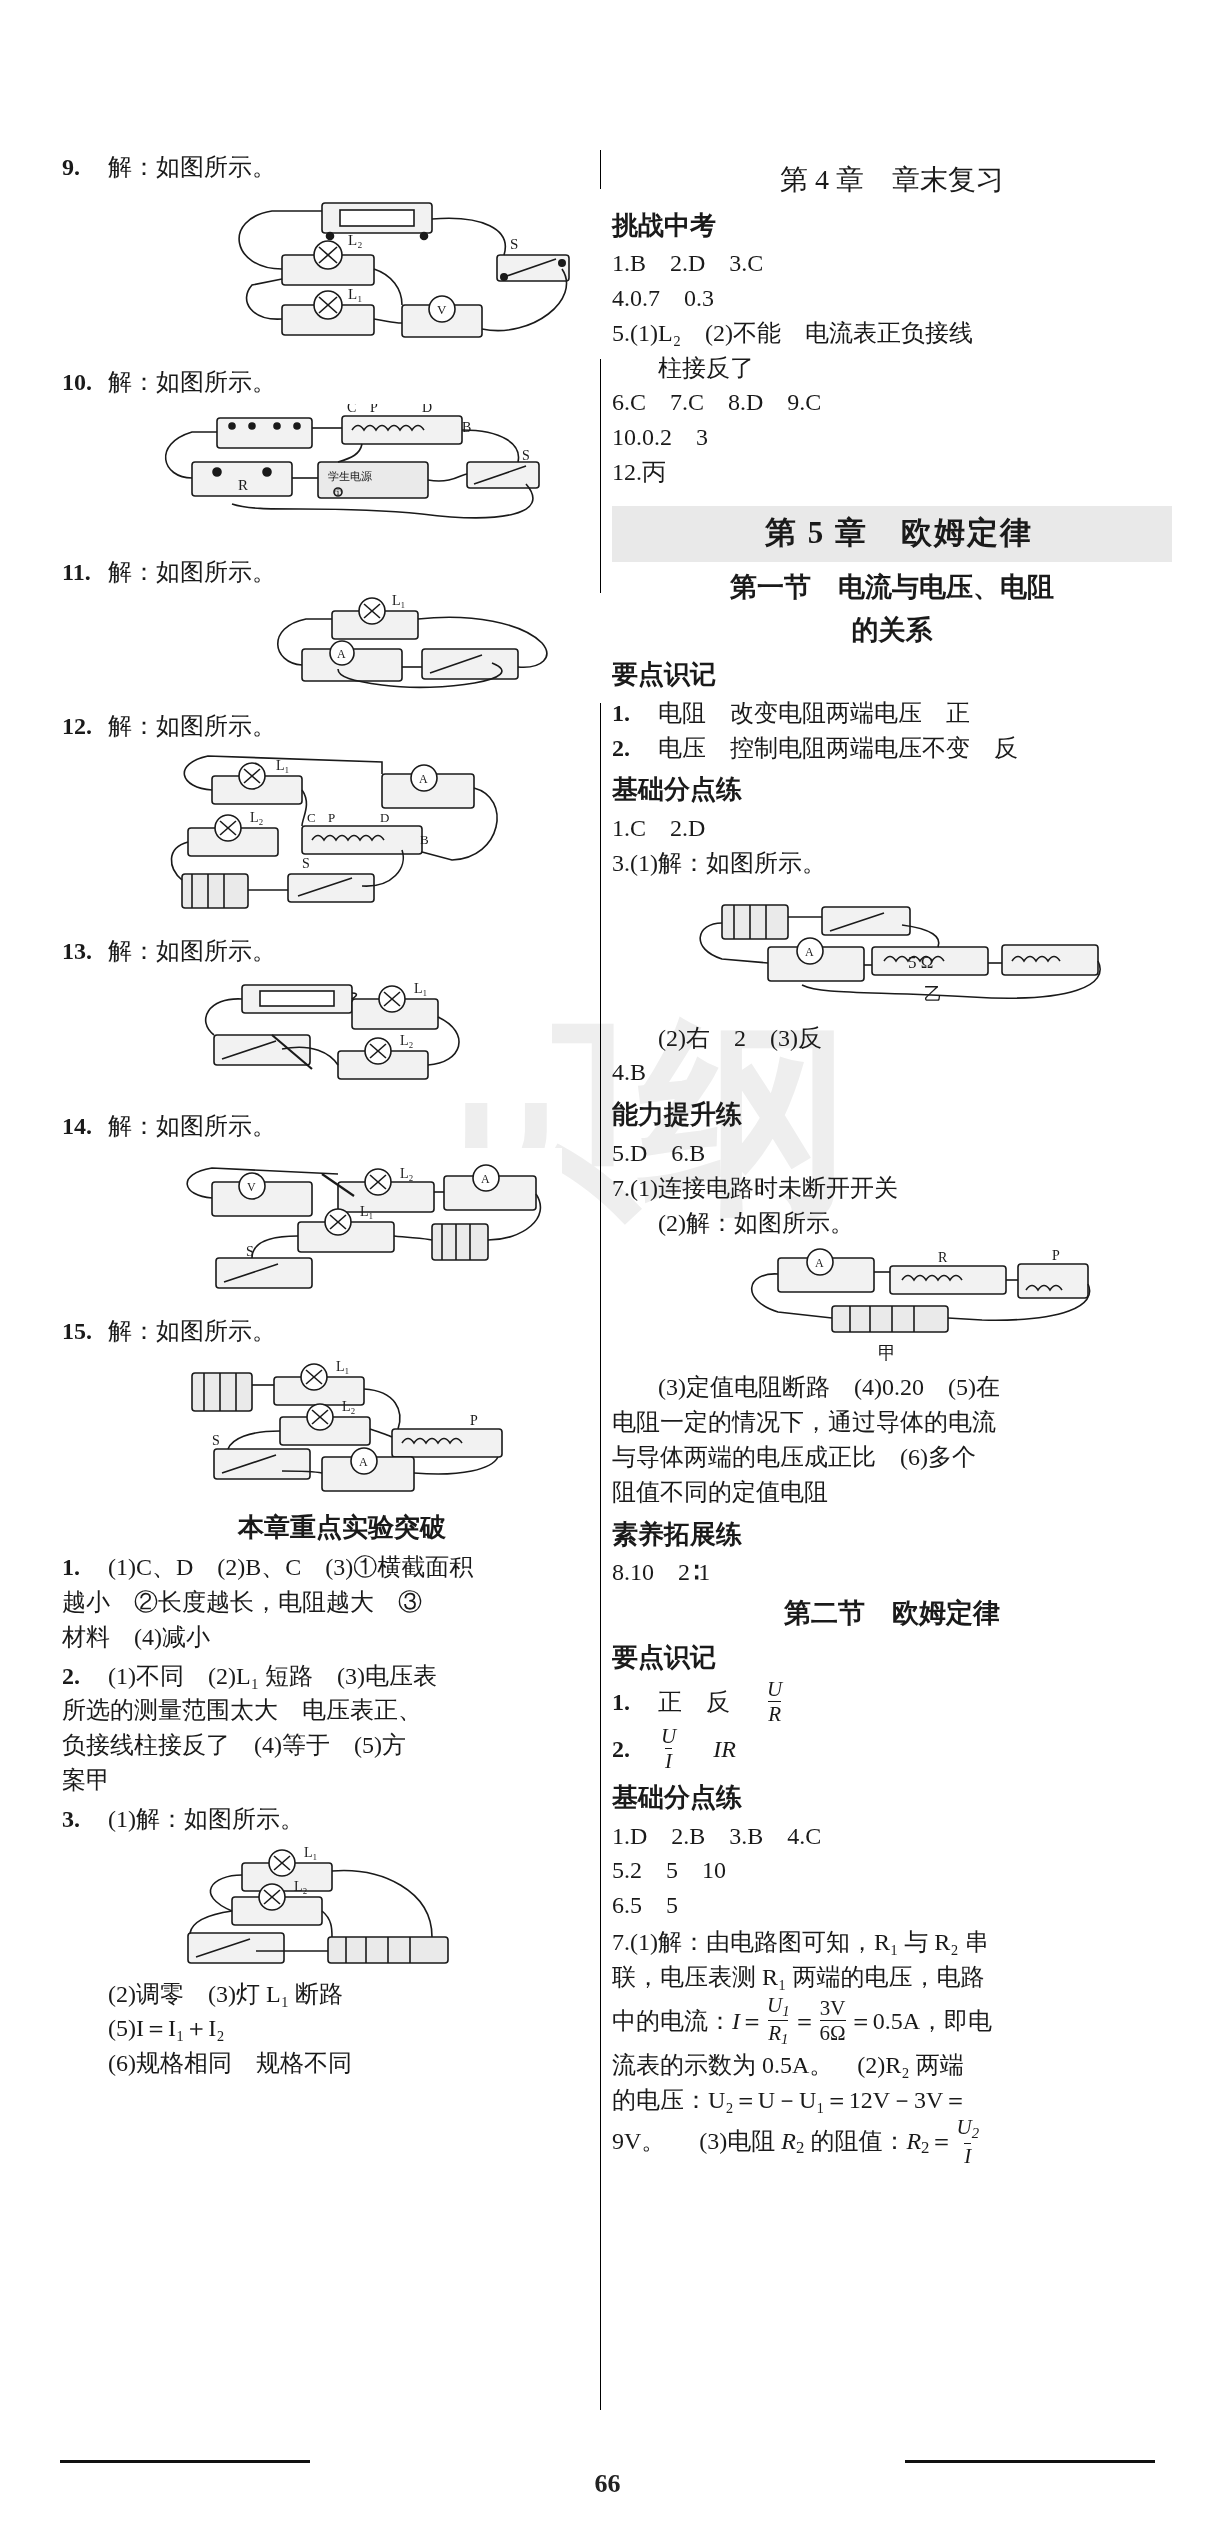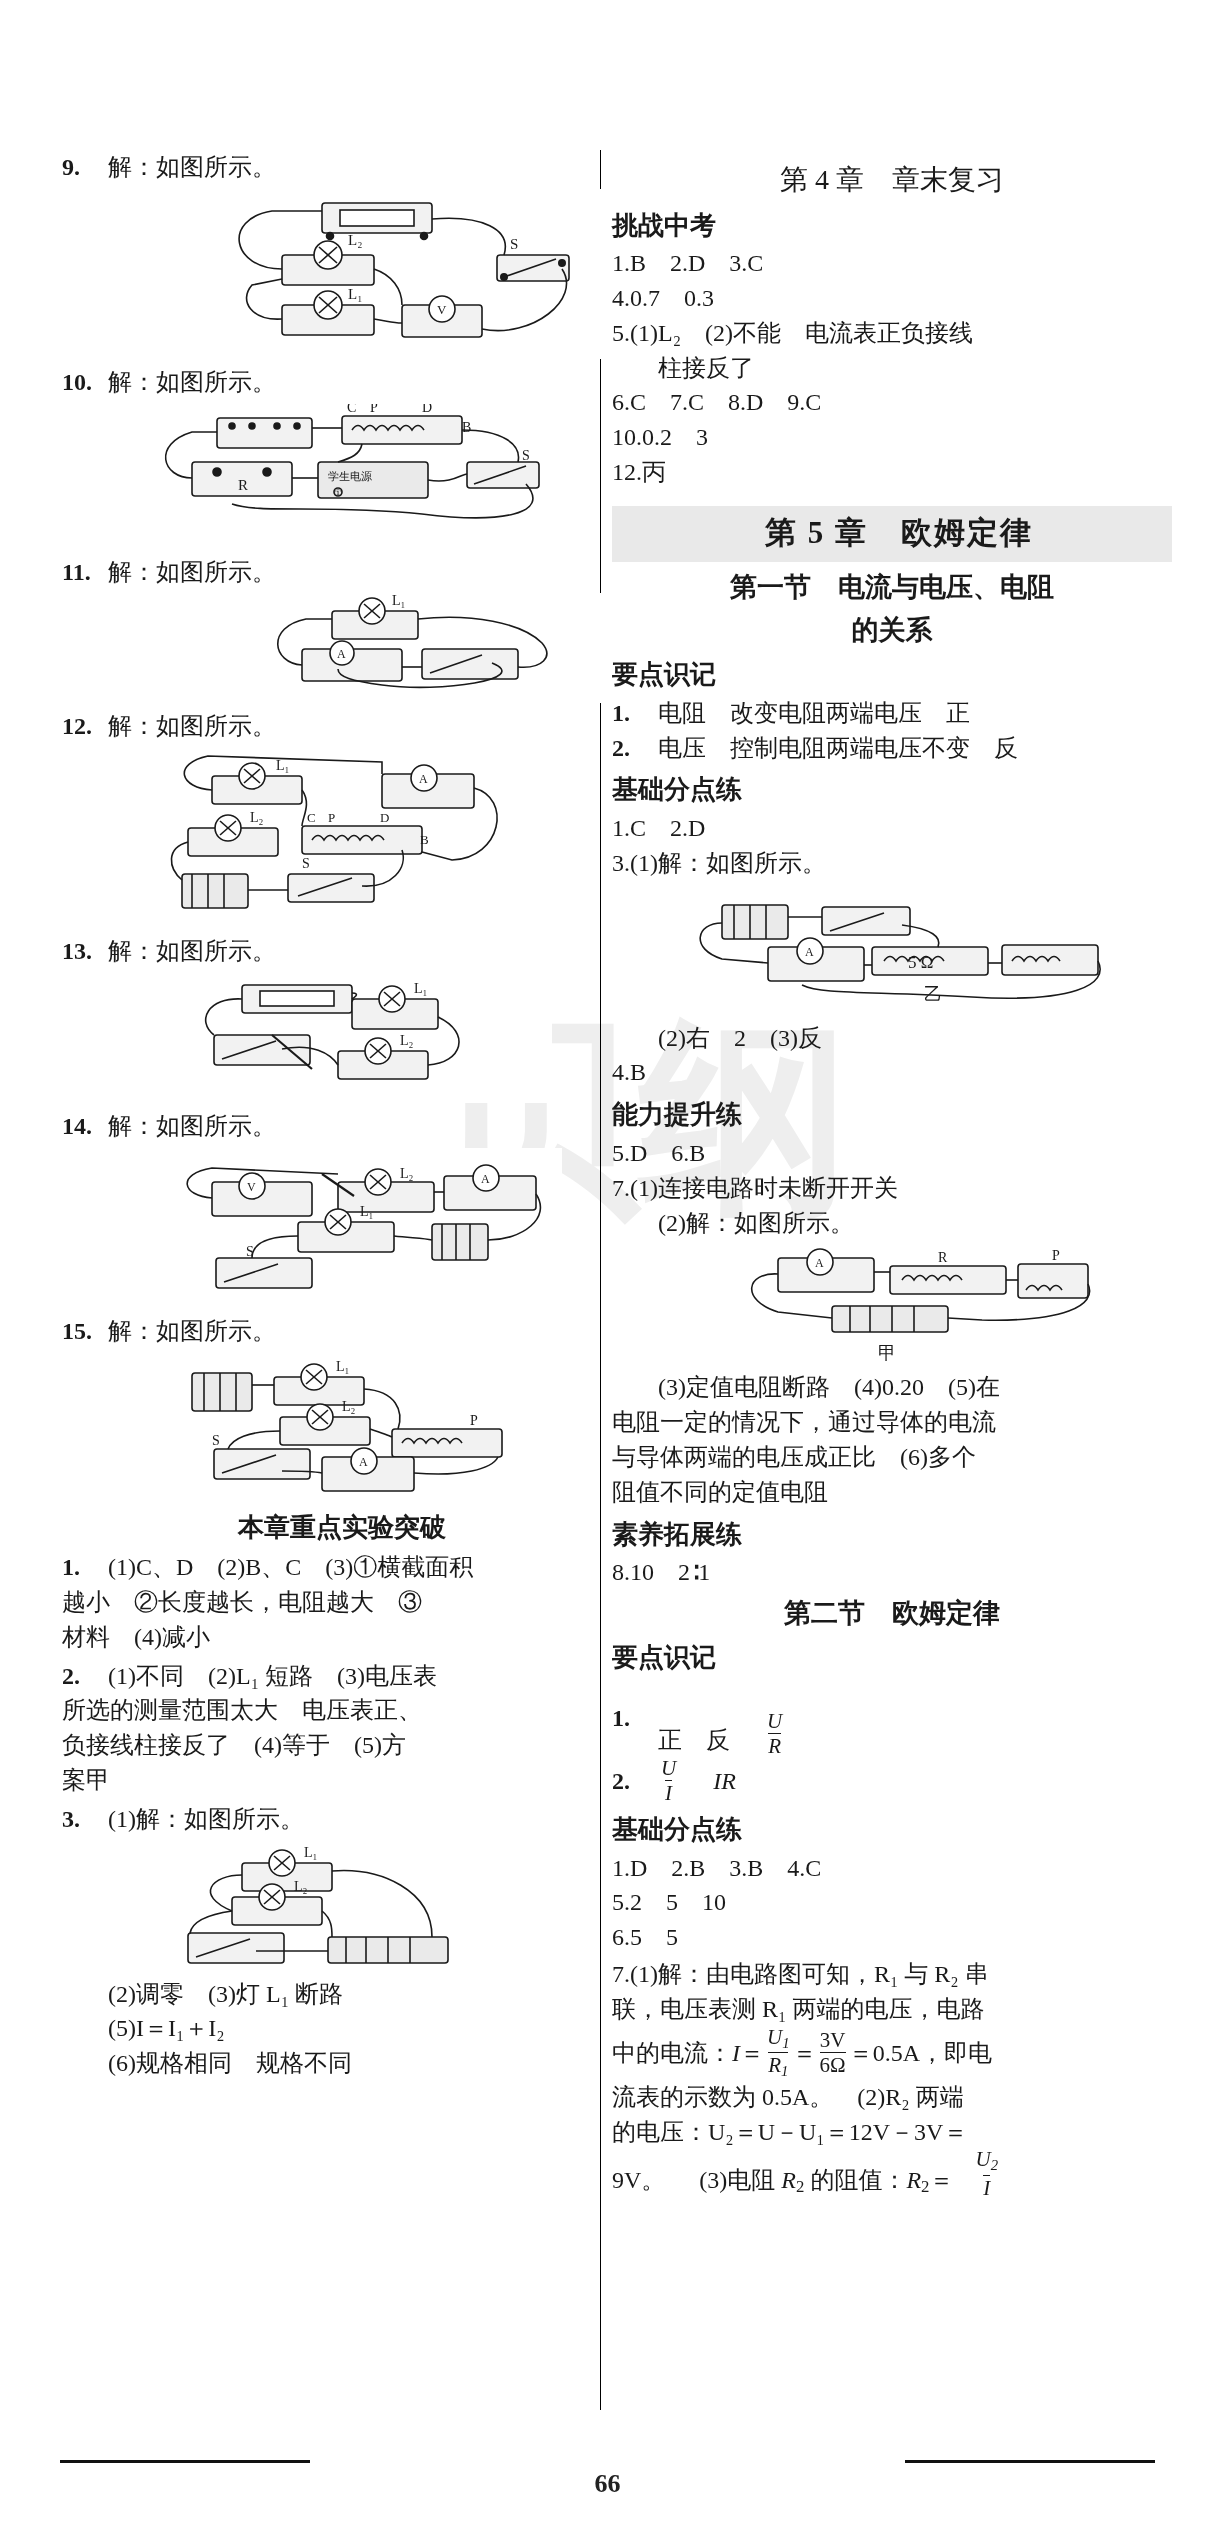--- a/index.html
+++ b/index.html
@@ -585,21 +585,21 @@
       <div>阻值不同的定值电阻</div>
 
       <div class="hdr">素养拓展练</div>
       <div>8.10　2∶1</div>
 
       <div class="section-title">第二节　欧姆定律</div>
 
       <div class="hdr">要点识记</div>
       <div class="row" style="align-items:center;">
         <div class="num">1.</div>
-        <div class="txt" style="display:flex;align-items:flex-end;margin-top:32px;">
+        <div class="txt" style="display:flex;align-items:center;">
           <span>正　反</span>
           <span class="sp2"></span>
           <span class="frac">
             <span class="num2 it">U</span>
             <span class="den it">R</span>
           </span>
         </div>
       </div>
       <div class="row" style="align-items:center;">
         <div class="num">2.</div>
@@ -628,21 +628,21 @@
         </span>
         <span>＝</span>
         <span class="frac">
           <span class="num2">3V</span>
           <span class="den">6Ω</span>
         </span>
         <span>＝0.5A，即电</span>
       </div>
       <div>流表的示数为 0.5A。　(2)R₂ 两端</div>
       <div>的电压：U₂＝U－U₁＝12V－3V＝</div>
-      <div style="display:flex;align-items:flex-end;gap:19px;">
+      <div style="display:flex;align-items:center;">
         <span>9V。<span class="sp2"></span>(3)电阻 <span class="it">R</span><span class="sub">2</span> 的阻值：<span class="it">R</span><span class="sub">2</span>＝</span>
         <span class="frac">
           <span class="num2 it">U<span class="sub">2</span></span>
           <span class="den it">I</span>
         </span>
       </div>
 
     </div>
   </div>
 

